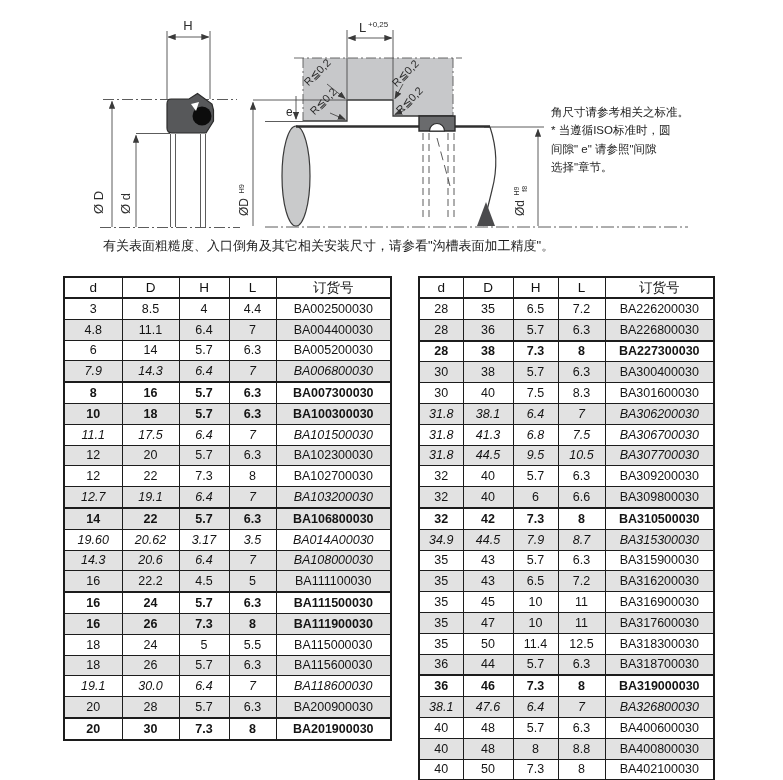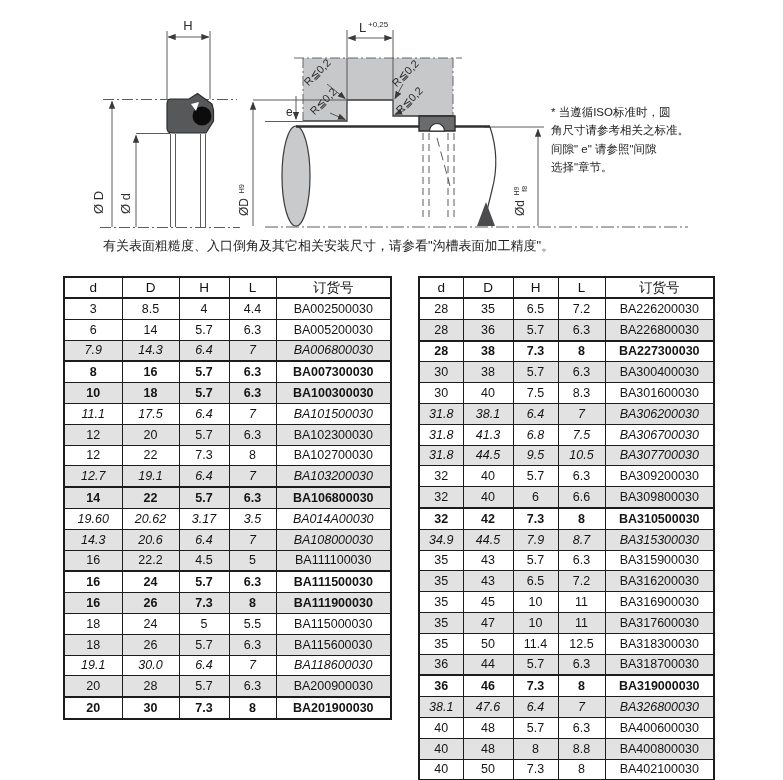--- a/index.html
+++ b/index.html
@@ -141,22 +141,22 @@
     </text>
     <text transform="translate(524,216) rotate(-90)" fill="#2e2e2e">
       <tspan font-size="12">Ød</tspan>
       <tspan font-size="7" dy="-5">H9</tspan>
       <tspan font-size="7" dx="-9.5" dy="7.5">f8</tspan>
     </text>
   </g>
 </svg>
 
 <div class="note">
+  <div>角尺寸请参考相关之标准。</div>
   <div>*  当遵循ISO标准时，圆</div>
-  <div>角尺寸请参考相关之标准。</div>
   <div>间隙" e" 请参照"间隙</div>
   <div>选择"章节。</div>
 </div>
 
 <div class="caption">有关表面粗糙度、入口倒角及其它相关安装尺寸，请参看"沟槽表面加工精度"。</div>
 
 <table class="tbl left">
   <colgroup>
     <col style="width:58px">
       <col style="width:57px">
@@ -174,20 +174,27 @@
       </tr>
     </thead>
   <tbody id="body-left">
       <tr class="">
         <td>3</td>
         <td>8.5</td>
         <td>4</td>
         <td>4.4</td>
         <td>BA002500030</td>
       </tr>
+      <tr class="shaded">
+        <td>4.8</td>
+        <td>11.1</td>
+        <td>6.4</td>
+        <td>7</td>
+        <td>BA004400030</td>
+      </tr>
       <tr class="">
         <td>6</td>
         <td>14</td>
         <td>5.7</td>
         <td>6.3</td>
         <td>BA005200030</td>
       </tr>
       <tr class="shaded italic">
         <td>7.9</td>
         <td>14.3</td>

